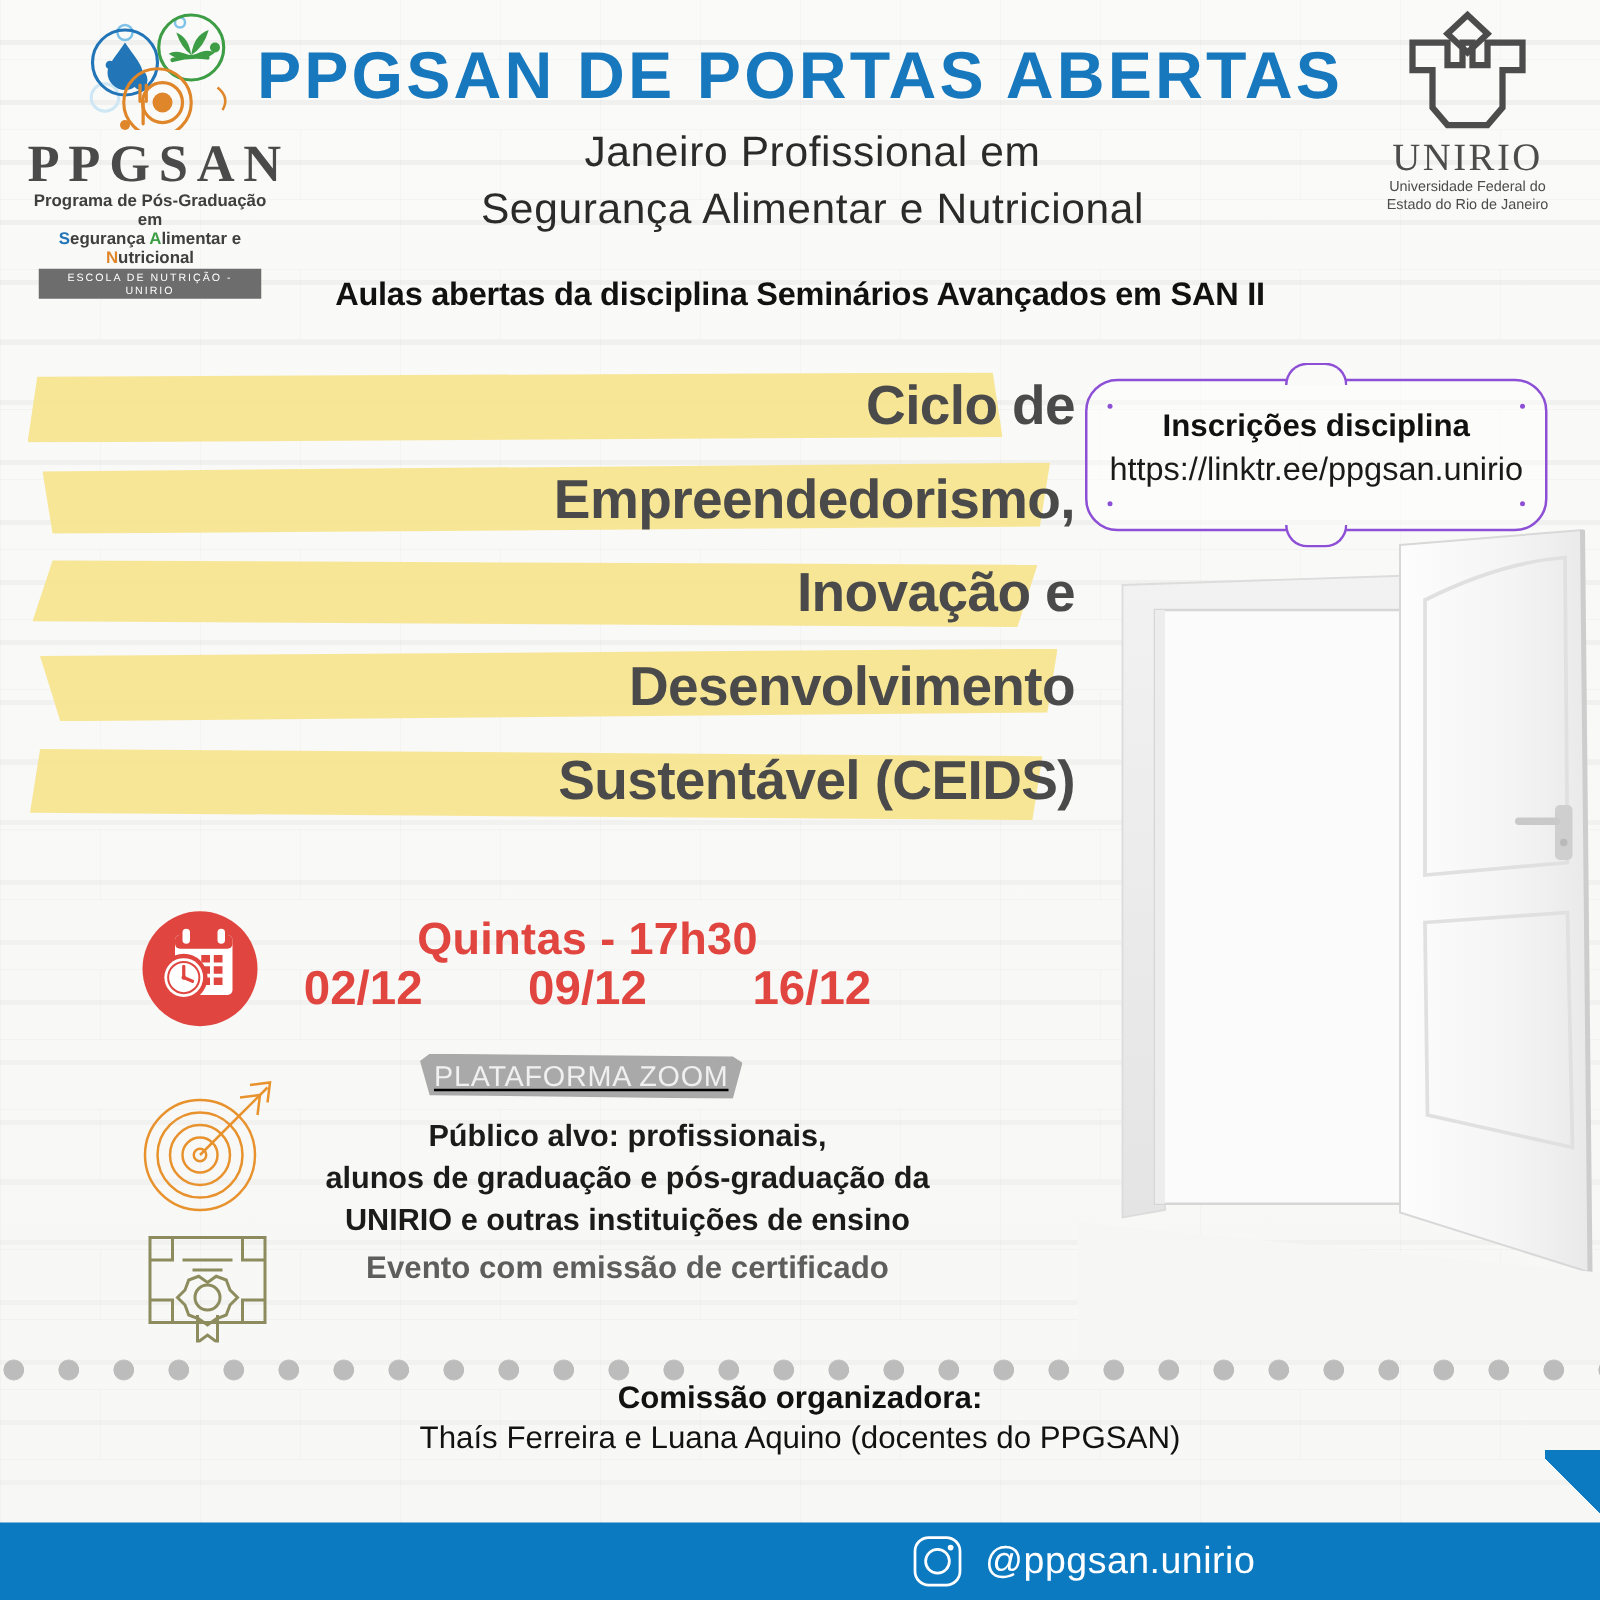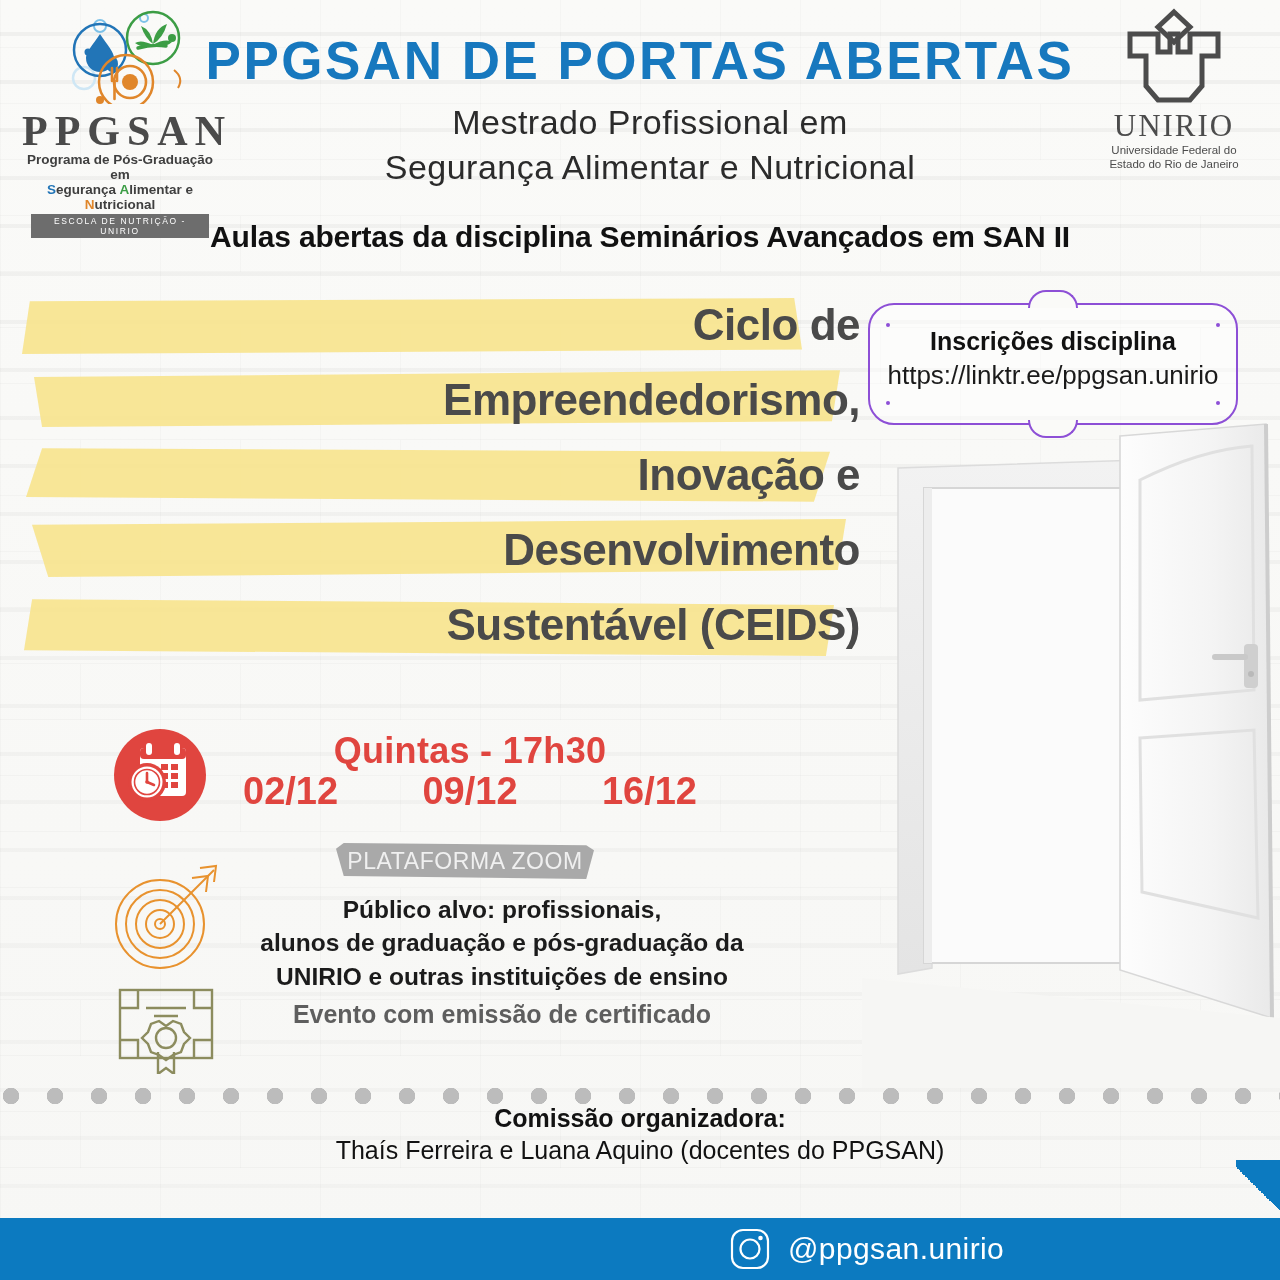--- a/index.html
+++ b/index.html
@@ -43,21 +43,21 @@
   .unirio-word{font-family:"Liberation Serif",serif;font-size:31px;letter-spacing:2px;color:#4c4c4c;line-height:1;margin-top:-2px;}
   .unirio-sub{font-family:"Liberation Sans",sans-serif;font-size:11.5px;color:#4c4c4c;line-height:1.2;margin-top:3px;}
 
   .main-title{position:absolute;left:0;right:0;top:30px;text-align:center;
     font-size:53px;font-weight:bold;color:#1778be;letter-spacing:2.5px;
     font-family:"Liberation Sans",sans-serif;}
   .sub-title{position:absolute;left:250px;width:800px;top:100px;text-align:center;
     font-size:34px;color:#2b2b2b;line-height:1.32;font-weight:400;letter-spacing:.5px;}
 
   .banner-line{position:absolute;left:0;right:0;top:220px;text-align:center;
-    font-size:30px;font-weight:bold;color:#111;letter-spacing:-0.2px;}
+    font-size:26px;font-weight:bold;color:#111;letter-spacing:-0.2px;}
 
   
   .hl-block{position:absolute;left:10px;top:288px;width:850px;}
   .hl-row{position:relative;height:75px;}
   .hl-mark{position:absolute;left:0;right:0;top:8px;height:60px;background:#f7e48f;opacity:.93;}
   .hl-text{position:relative;text-align:right;font-size:44px;font-weight:bold;color:#4a4a4a;line-height:74px;
     letter-spacing:-0.5px;white-space:nowrap;}
   .r0 .hl-mark{left:12px;right:58px;top:10px;height:56px;clip-path:polygon(1% 6%,99% 0%,100% 92%,0% 100%);}
   .r1 .hl-mark{left:24px;right:20px;top:6px;height:58px;clip-path:polygon(0% 14%,100% 2%,99% 90%,1% 100%);}
   .r2 .hl-mark{left:16px;right:30px;top:8px;height:58px;clip-path:polygon(2% 4%,100% 10%,98% 96%,0% 88%);}
@@ -84,21 +84,21 @@
   
   .door-wrap{position:absolute;left:862px;top:418px;width:418px;height:670px;}
 
   
   .cal-icon{position:absolute;left:112px;top:727px;width:96px;height:96px;}
   .dates{position:absolute;left:235px;top:730px;width:470px;text-align:center;color:#e0453f;}
   .dates .d1{font-size:36px;font-weight:bold;letter-spacing:.3px;}
   .dates .d2{font-size:38px;font-weight:bold;margin-top:-2px;display:flex;justify-content:space-between;padding:0 8px;}
 
   
-  .zoom-rib{position:absolute;left:336px;top:843px;width:258px;height:36px;}
+  .zoom-rib{position:absolute;left:336px;top:843px;width:258px;height:36px;text-decoration:underline;}
   .zoom-rib .bg{position:absolute;inset:0;background:#a9a9a9;
     clip-path:polygon(0% 16%,3% 0%,97% 6%,100% 20%,97% 100%,3% 92%);}
   .zoom-rib .tx{position:relative;text-align:center;line-height:36px;color:#f0f0f0;font-size:23px;letter-spacing:.6px;}
 
   .target-icon{position:absolute;left:104px;top:862px;width:122px;height:112px;}
   .cert-icon{position:absolute;left:110px;top:982px;width:112px;height:92px;}
 
   .aud{position:absolute;left:222px;top:893px;width:560px;text-align:center;
     font-size:24.5px;font-weight:bold;color:#1b1b1b;line-height:1.36;}
   .cert-txt{position:absolute;left:222px;top:1000px;width:560px;text-align:center;
@@ -169,21 +169,21 @@
     </svg>
     <div class="unirio-word">UNIRIO</div>
     <div class="unirio-sub">
       <div>Universidade Federal do</div>
       <div>Estado do Rio de Janeiro</div>
     </div>
   </div>
 
   <div class="main-title">PPGSAN DE PORTAS ABERTAS</div>
   <div class="sub-title">
-    <div>Mestrado Profissional em</div>
+    <div>Janeiro Profissional em</div>
     <div>Segurança Alimentar e Nutricional</div>
   </div>
 
   <div class="banner-line">Aulas abertas da disciplina Seminários Avançados em SAN II</div>
 
   <div class="hl-block">
     <div class="hl-row r0">
       <div class="hl-mark"></div>
       <div class="hl-text">Ciclo de</div>
     </div>

